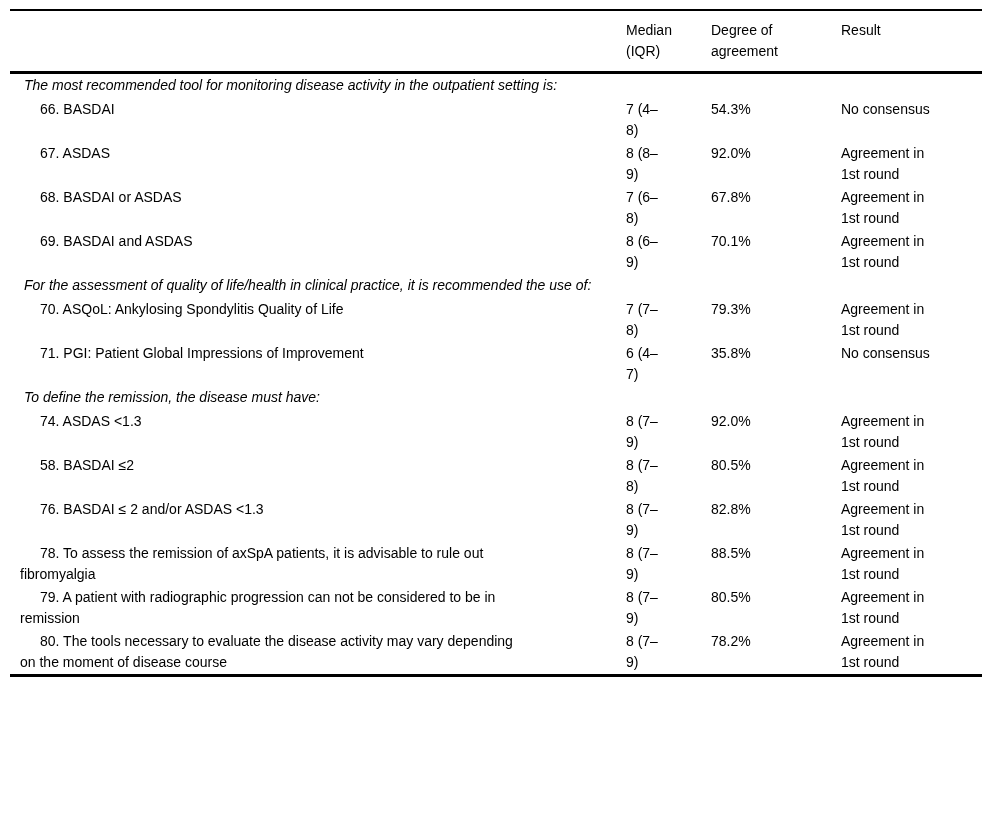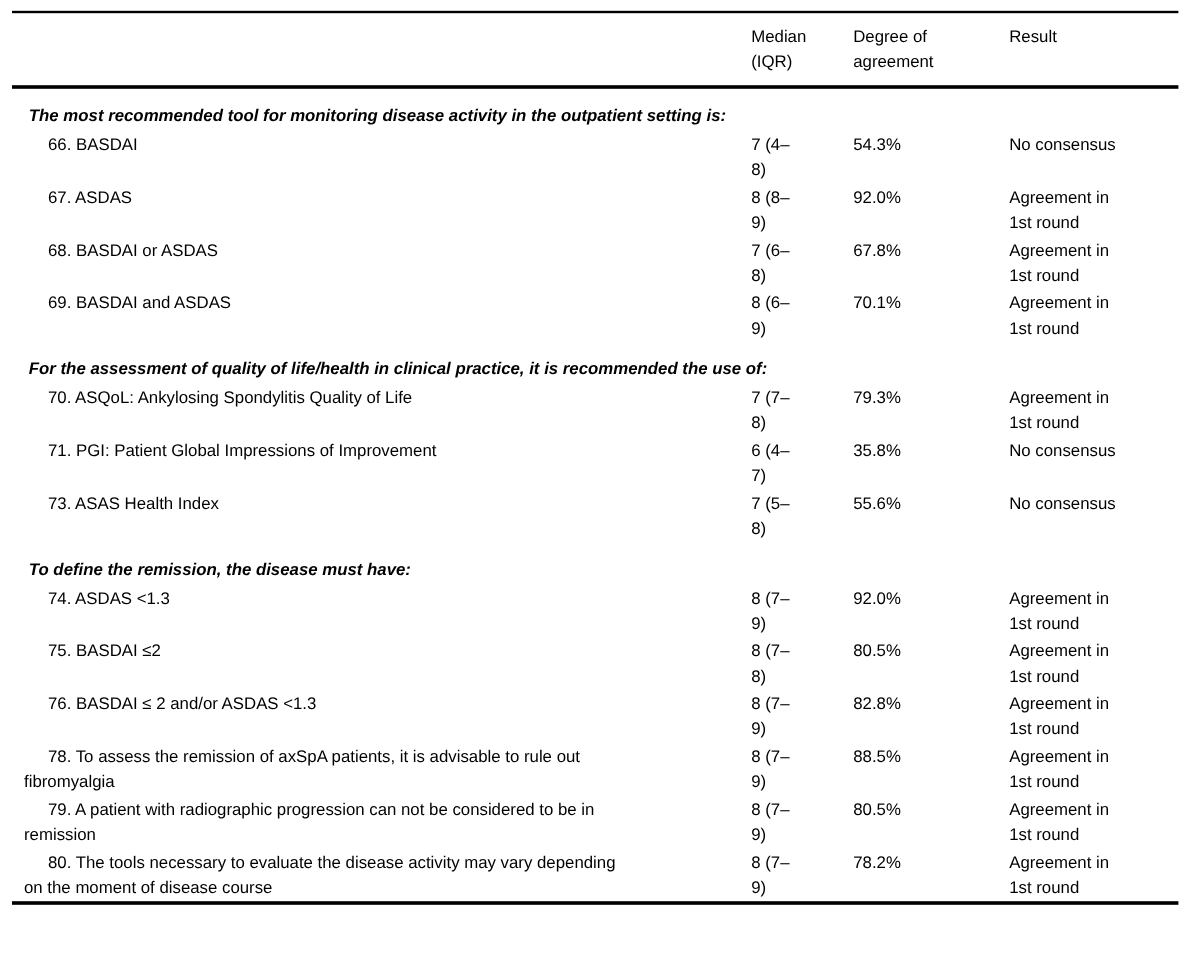--- a/index.html
+++ b/index.html
@@ -42,23 +42,22 @@
     line-height: 21px;
     padding: 1px 0 1px 0;
     white-space: pre-line;
   }
   th:nth-child(n+2), td:nth-child(n+2) {
     padding-left: 6px;
   }
   tr.section-row td {
     font-style: italic;
     padding-left: 14px;
-    padding-top: 12px;
+    padding-top: 1px;
     padding-bottom: 2px;
-    font-weight: bold;
   }
   td.item-cell {
     padding-left: 10px;
     text-indent: 20px; 
   }
 </style>
 </head>
 <body>
 
 <div class="table-wrap">
@@ -126,41 +125,34 @@
         <td>Agreement in
 1st round</td>
       </tr>
       <tr>
         <td class="item-cell">71. PGI: Patient Global Impressions of Improvement</td>
         <td>6 (4–
 7)</td>
         <td>35.8%</td>
         <td>No consensus</td>
       </tr>
-      <tr>
-        <td class="item-cell">73. ASAS Health Index</td>
-        <td>7 (5–
-8)</td>
-        <td>55.6%</td>
-        <td>No consensus</td>
-      </tr>
 
       <tr class="section-row">
         <td colspan="4">To define the remission, the disease must have:</td>
       </tr>
       <tr>
         <td class="item-cell">74. ASDAS &lt;1.3</td>
         <td>8 (7–
 9)</td>
         <td>92.0%</td>
         <td>Agreement in
 1st round</td>
       </tr>
       <tr>
-        <td class="item-cell">75. BASDAI ≤2</td>
+        <td class="item-cell">58. BASDAI ≤2</td>
         <td>8 (7–
 8)</td>
         <td>80.5%</td>
         <td>Agreement in
 1st round</td>
       </tr>
       <tr>
         <td class="item-cell">76. BASDAI ≤ 2 and/or ASDAS &lt;1.3</td>
         <td>8 (7–
 9)</td>

